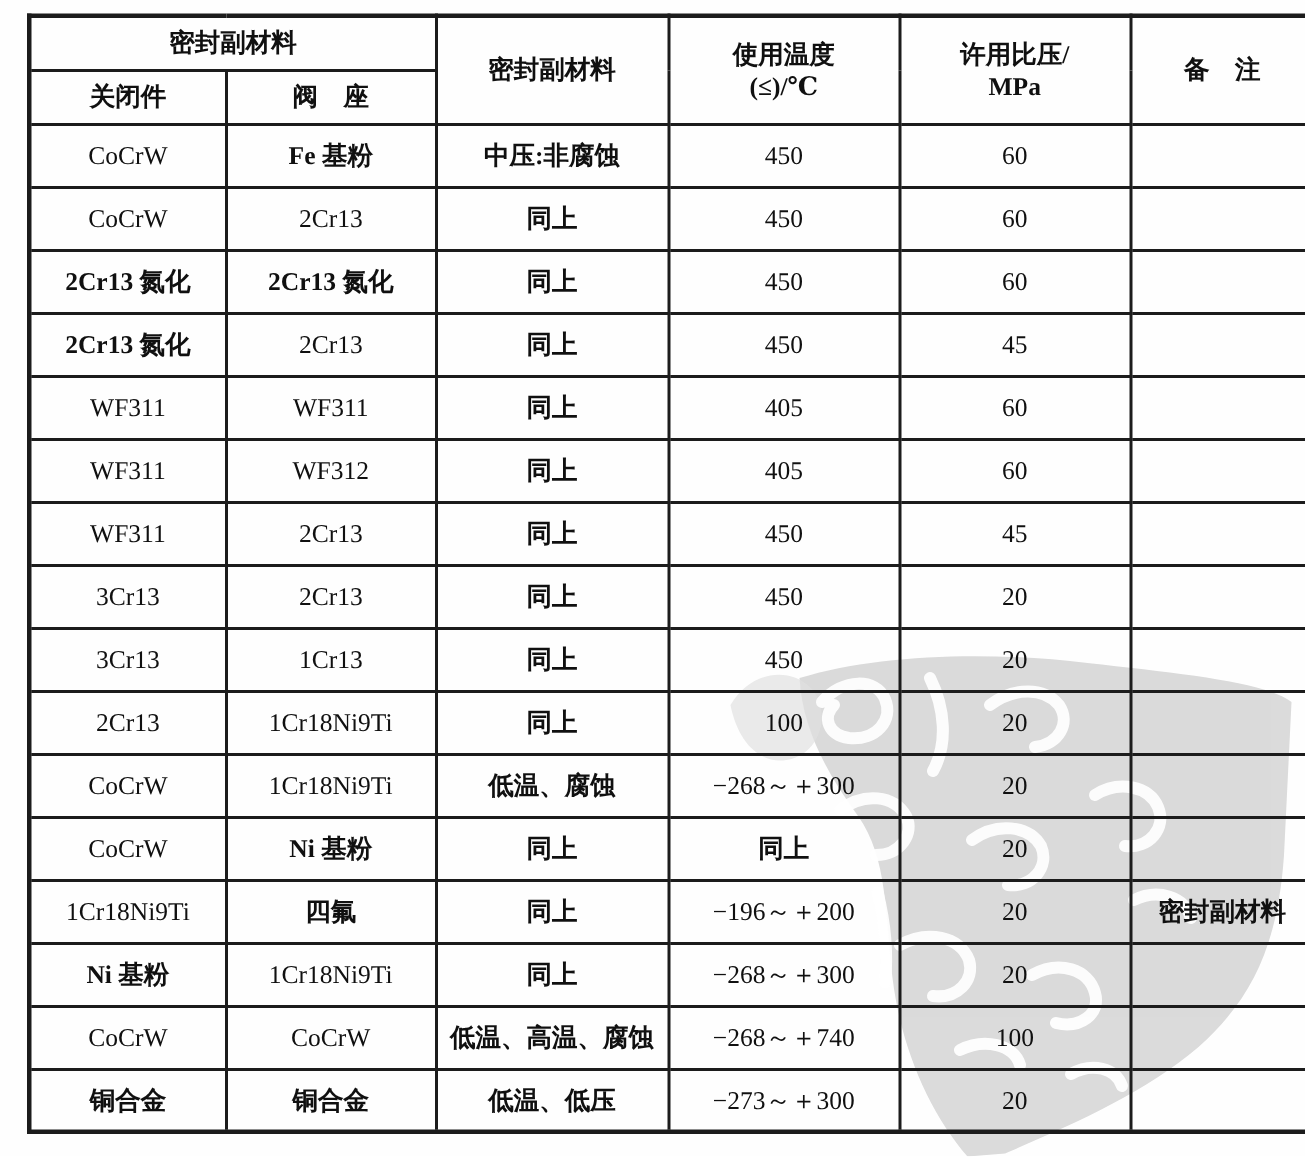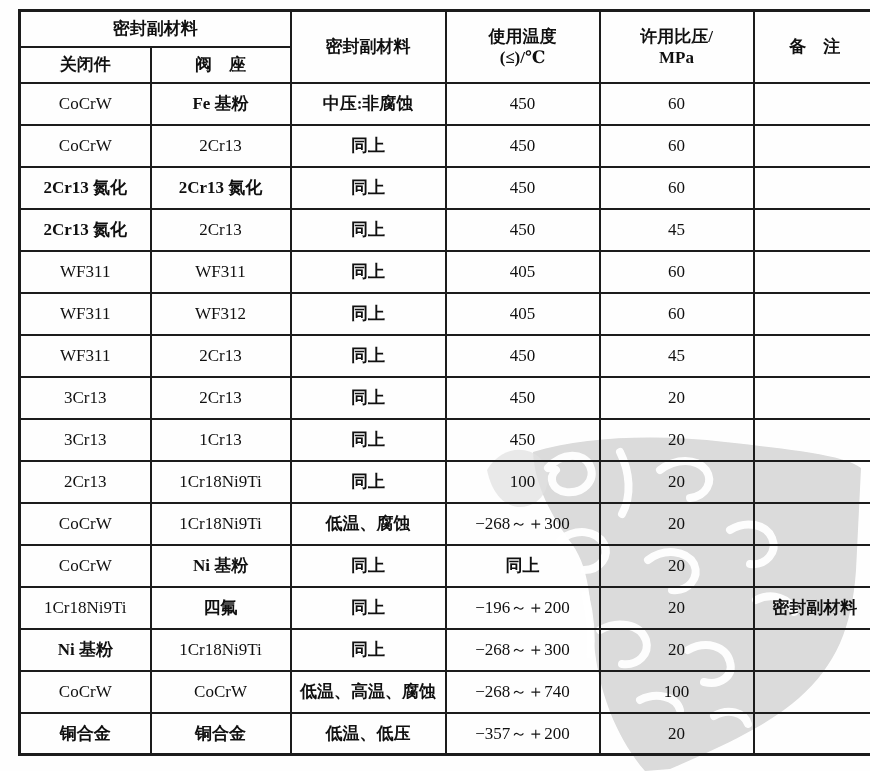--- a/index.html
+++ b/index.html
@@ -216,20 +216,20 @@
           <td>CoCrW</td>
           <td class="cjk">低温、高温、腐蚀</td>
           <td>−268～＋740</td>
           <td>100</td>
           <td></td>
         </tr>
         <tr>
           <td class="cjk">铜合金</td>
           <td class="cjk">铜合金</td>
           <td class="cjk">低温、低压</td>
-          <td>−357～＋200</td>
+          <td>−273～＋300</td>
           <td>20</td>
           <td></td>
         </tr>
       </tbody>
   </table>
 
 </div>
 
 </body></html>

